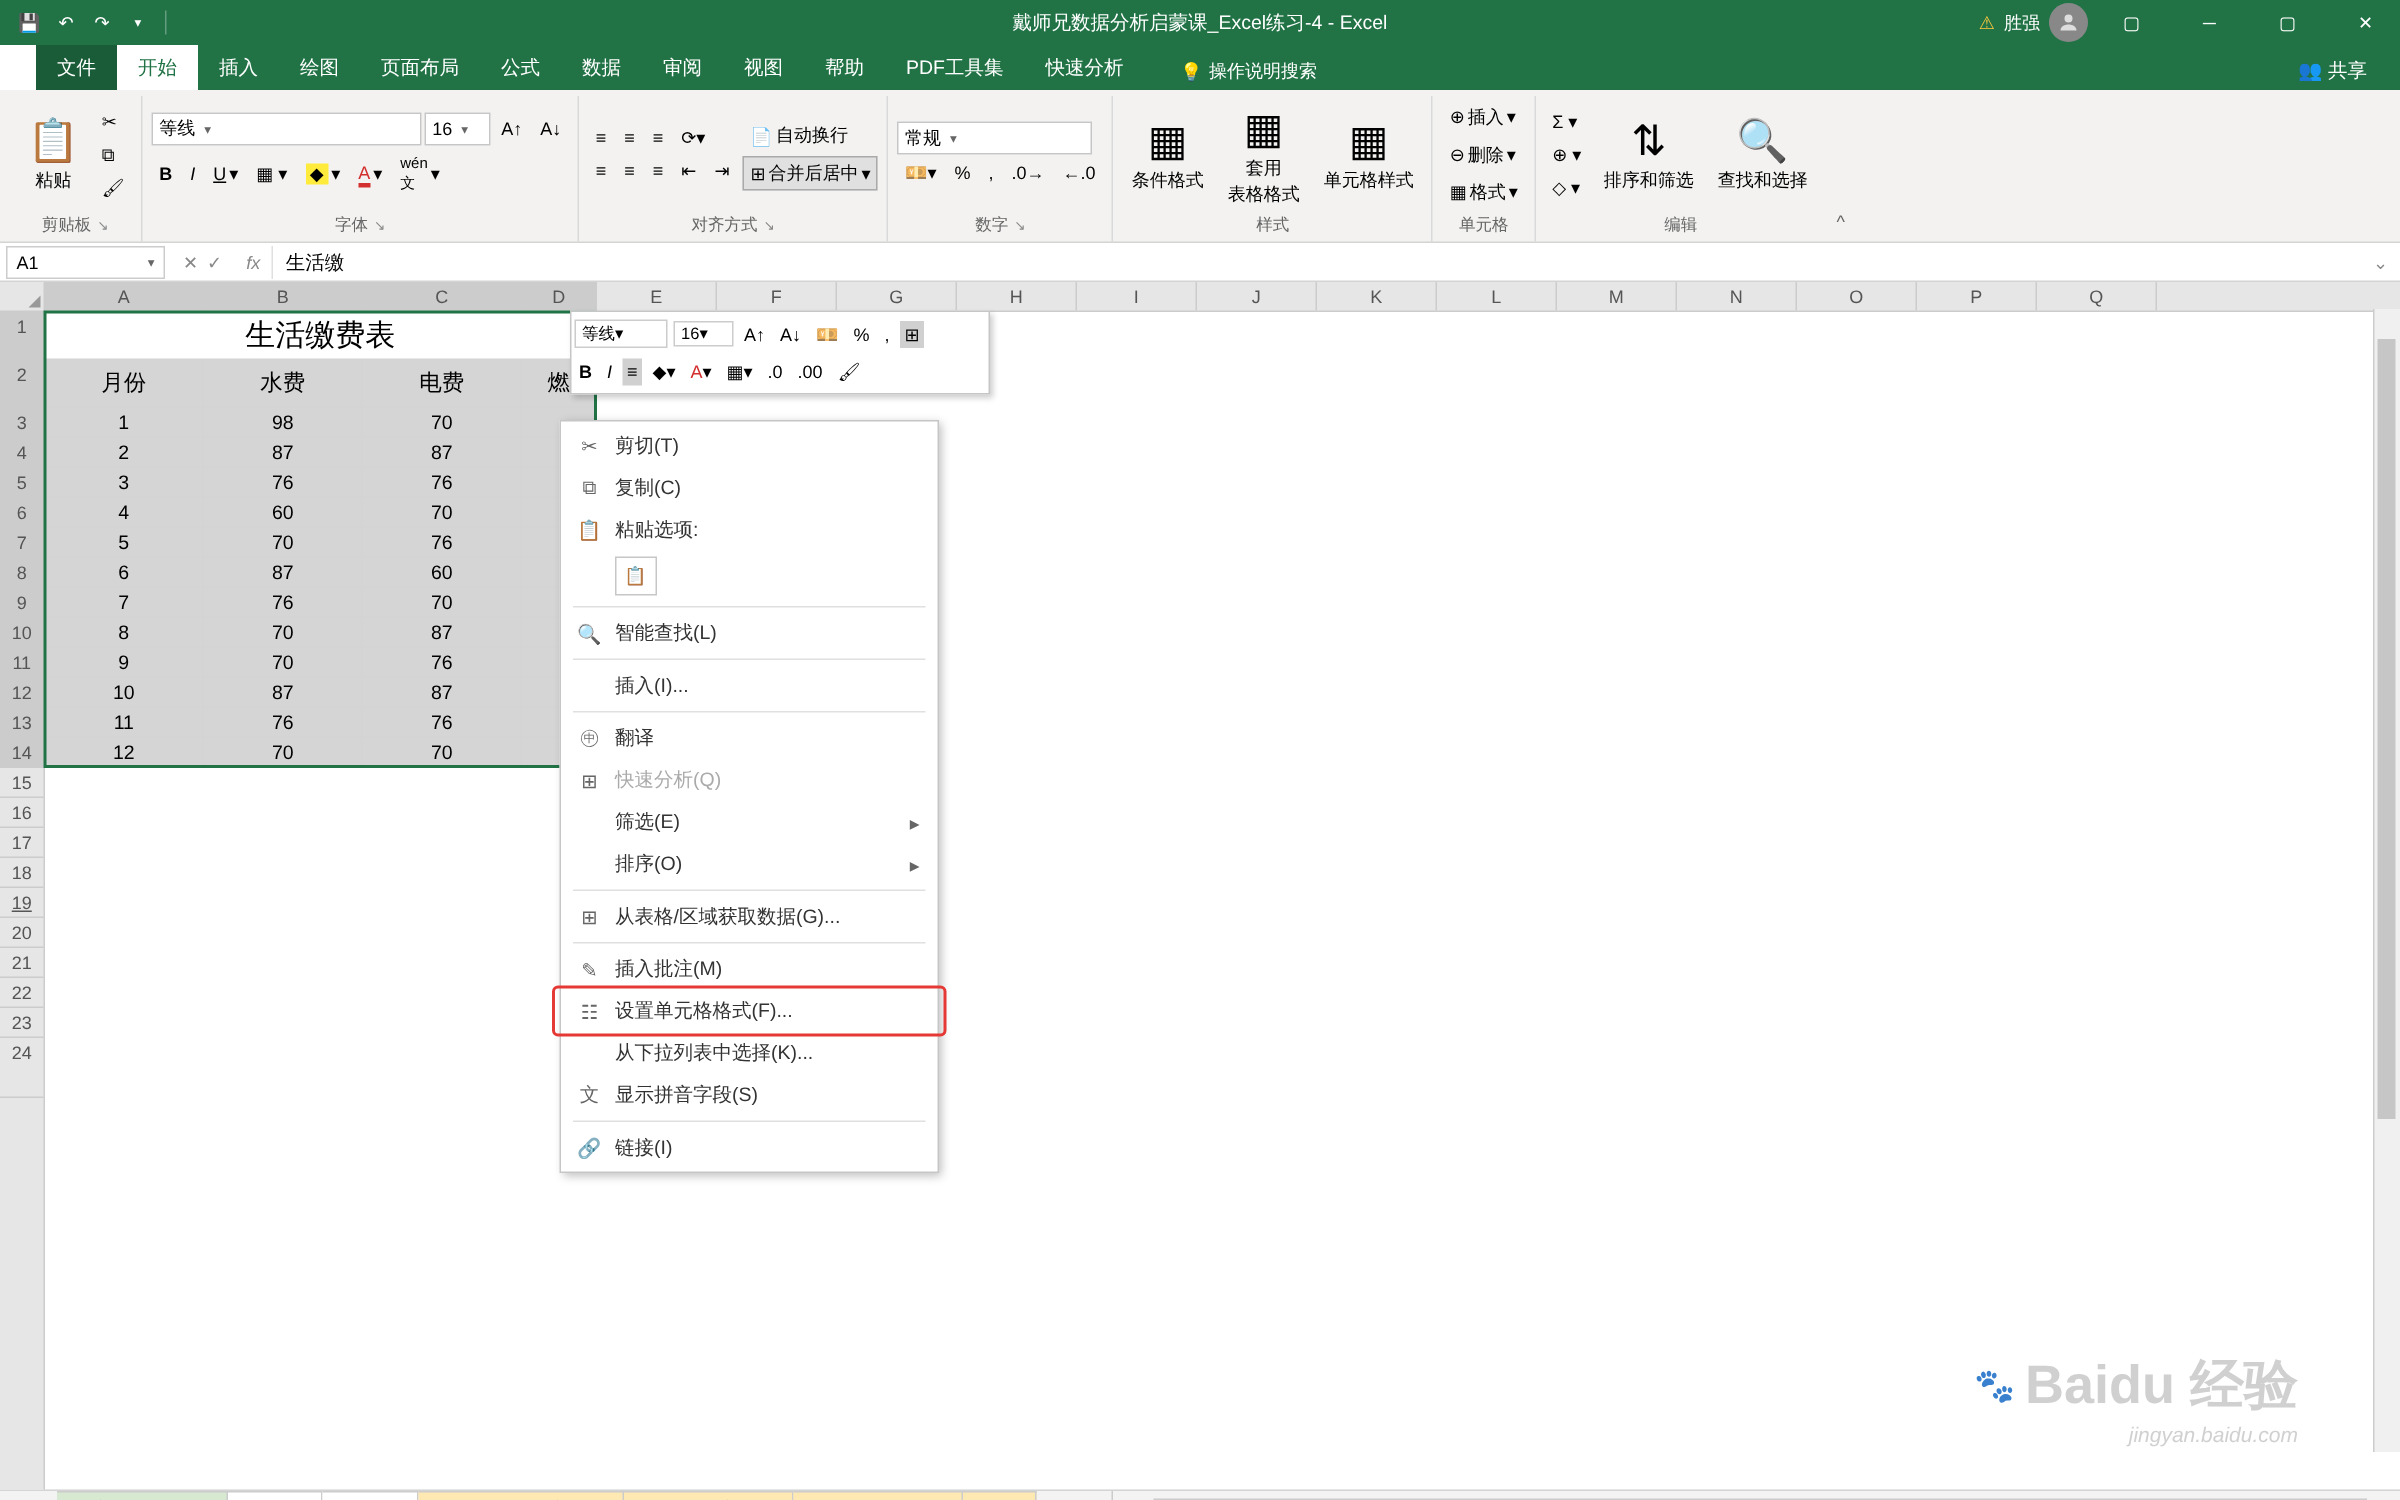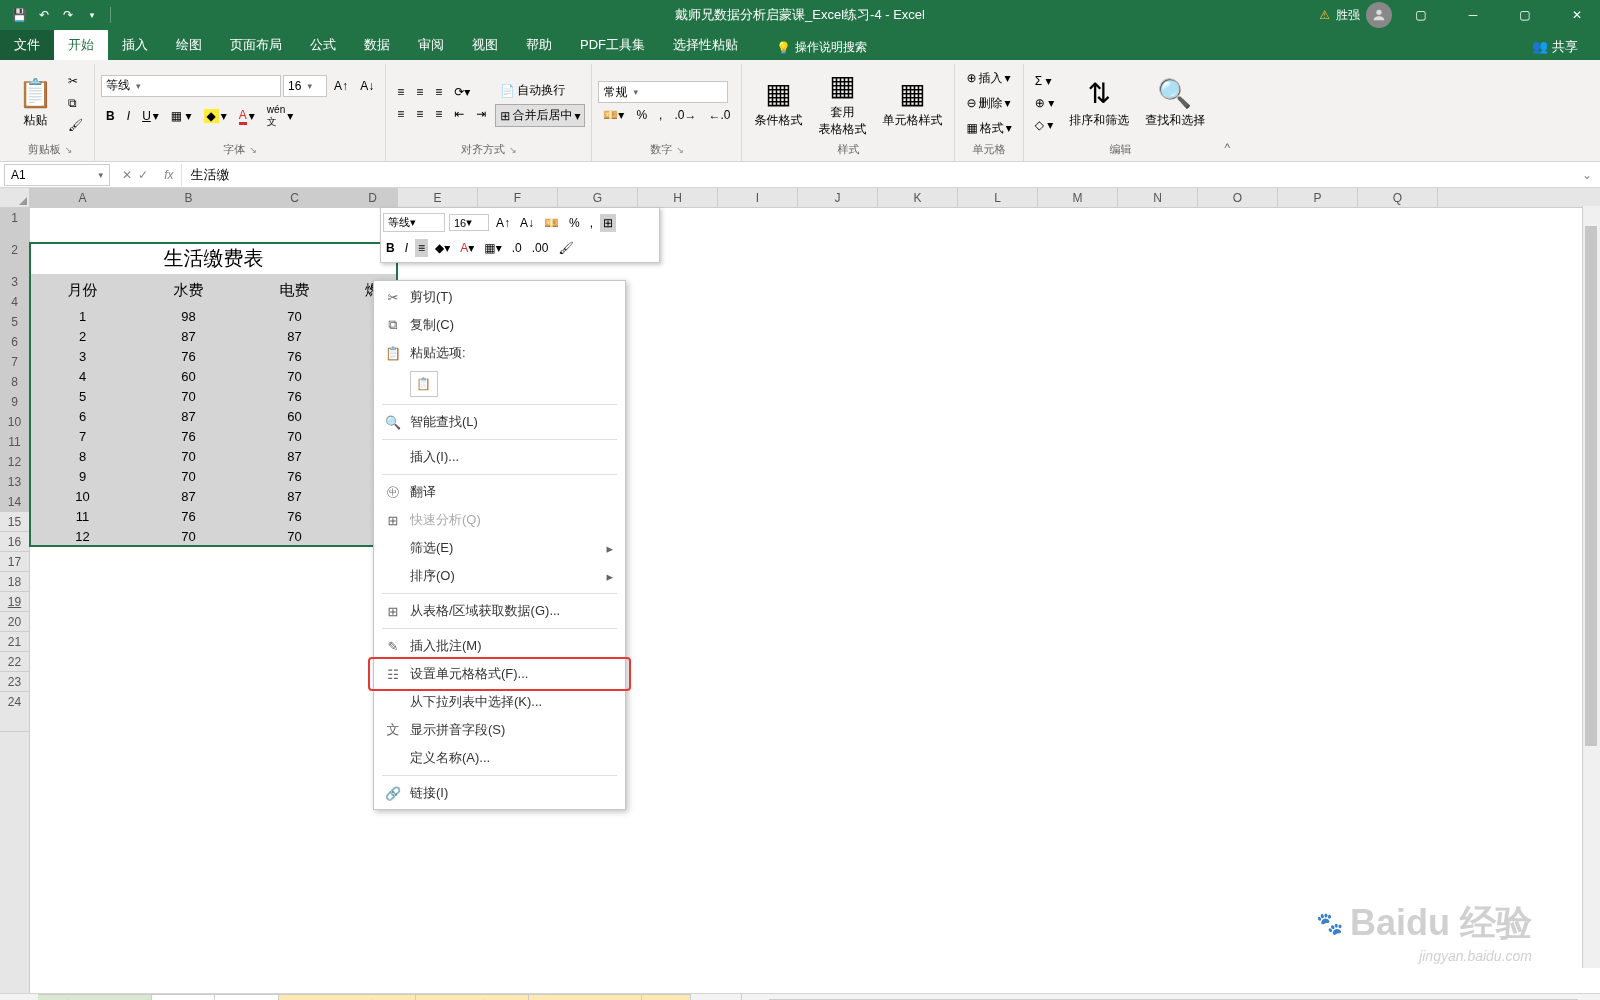--- a/index.html
+++ b/index.html
@@ -9,21 +9,21 @@
 .titlebar { height:30px; background:#217346; color:#fff; display:flex; align-items:center; position:relative; }
 .qat { display:flex; gap:4px; margin-left:10px; }
 .qat .ic { width:20px; height:20px; display:flex; align-items:center; justify-content:center; cursor:pointer; color:#fff; }
 .qat .sep { width:1px; height:16px; background:rgba(255,255,255,.3); margin:2px 4px; }
 .title-center { position:absolute; left:50%; transform:translateX(-50%); font-size:13px; display:flex; align-items:center; }
 .title-right { margin-left:auto; display:flex; align-items:center; gap:6px; padding-right:0; }
 .user-avatar { width:26px; height:26px; border-radius:50%; background:#888; display:flex; align-items:center; justify-content:center; }
 .win-btn { width:46px; height:30px; display:flex; align-items:center; justify-content:center; cursor:pointer; }
 
 
-.ribbon-tabs { height:30px; background:#217346; display:flex; align-items:flex-end; }
+.ribbon-tabs { height:30px; background:#217346; display:flex; align-items:flex-end;margin-left:24px; }
 .rtab { padding:6px 14px; color:#fff; font-size:13px; cursor:pointer; }
 .rtab.active { background:#fff; color:#217346; }
 .rtab.file { background:#1a5c38; }
 .rtabs-right { margin-left:auto; display:flex; align-items:center; padding-right:12px; }
 .share { color:#fff; font-size:13px; padding:4px 10px; cursor:pointer; }
 .tell { display:flex; align-items:center; color:#fff; padding:4px; gap:4px; margin-left:20px; }
 
 
 .ribbon { height:102px; background:#f3f2f1; border-bottom:1px solid #d4d4d4; display:flex; padding:4px 6px 0; }
 .rgroup { display:flex; flex-direction:column; align-items:center; padding:0 6px; border-right:1px solid #d9d9d9; }
@@ -138,21 +138,21 @@
       <div class="rtab active">开始</div>
       <div class="rtab">插入</div>
       <div class="rtab">绘图</div>
       <div class="rtab">页面布局</div>
       <div class="rtab">公式</div>
       <div class="rtab">数据</div>
       <div class="rtab">审阅</div>
       <div class="rtab">视图</div>
       <div class="rtab">帮助</div>
       <div class="rtab">PDF工具集</div>
-      <div class="rtab">选择性粘贴</div>
+      <div class="rtab">快速分析</div>
     </div>
   <div class="tell">
     <span>💡</span>
     <span>操作说明搜索</span>
   </div>
   <div class="rtabs-right">
     <span class="share">👥 <span>共享</span></span>
   </div>
 </div>
 
@@ -373,21 +373,21 @@
       <div class="rowhdr" style="height: 20px;">16</div>
       <div class="rowhdr" style="height: 20px;">17</div>
       <div class="rowhdr" style="height: 20px;">18</div>
       <div class="rowhdr" style="height: 20px; text-decoration: underline;">19</div>
       <div class="rowhdr" style="height: 20px;">20</div>
       <div class="rowhdr" style="height: 20px;">21</div>
       <div class="rowhdr" style="height: 20px;">22</div>
       <div class="rowhdr" style="height: 20px;">23</div>
       <div class="rowhdr" style="height: 40px;">24</div>
     </div>
-  <div class="cells" id="cells" style="flex:1;margin-top:35px;">
+  <div class="cells" id="cells" style="flex:1;">
       <div class="cell sel center" style="left: 0px; top: 0px; width: 368px; height: 32px; font-size: 20px; background: rgb(255, 255, 255);">生活缴费表</div>
       <div class="cell sel center" style="left: 0px; top: 32px; width: 106px; height: 32px; font-size: 15px;">月份</div>
       <div class="cell sel center" style="left: 106px; top: 32px; width: 106px; height: 32px; font-size: 15px;">水费</div>
       <div class="cell sel center" style="left: 212px; top: 32px; width: 106px; height: 32px; font-size: 15px;">电费</div>
       <div class="cell sel center" style="left: 318px; top: 32px; width: 50px; height: 32px; font-size: 15px;">燃</div>
       <div class="cell sel center" style="left: 0px; top: 64px; width: 106px; height: 20px;">1</div>
       <div class="cell sel center" style="left: 106px; top: 64px; width: 106px; height: 20px;">98</div>
       <div class="cell sel center" style="left: 212px; top: 64px; width: 106px; height: 20px;">70</div>
       <div class="cell sel" style="left: 318px; top: 64px; width: 50px; height: 20px;"></div>
       <div class="cell sel center" style="left: 0px; top: 84px; width: 106px; height: 20px;">2</div>
@@ -528,24 +528,20 @@
       <div class="ctx-redbox" style="inset: -3px -6px;"></div>
     </div>
     <div class="ctx-item">
       <span class="ctx-ic"></span>
       <span>从下拉列表中选择(K)...</span>
     </div>
     <div class="ctx-item">
       <span class="ctx-ic">文</span>
       <span>显示拼音字段(S)</span>
     </div>
-    <div class="ctx-item">
-      <span class="ctx-ic"></span>
-      <span>定义名称(A)...</span>
-    </div>
     <div class="ctx-sep"></div>
     <div class="ctx-item">
       <span class="ctx-ic">🔗</span>
       <span>链接(I)</span>
     </div>
   </div>
 
 <div class="sheet-bar">
   <div class="sheet-nav">
     <span>◂</span>

